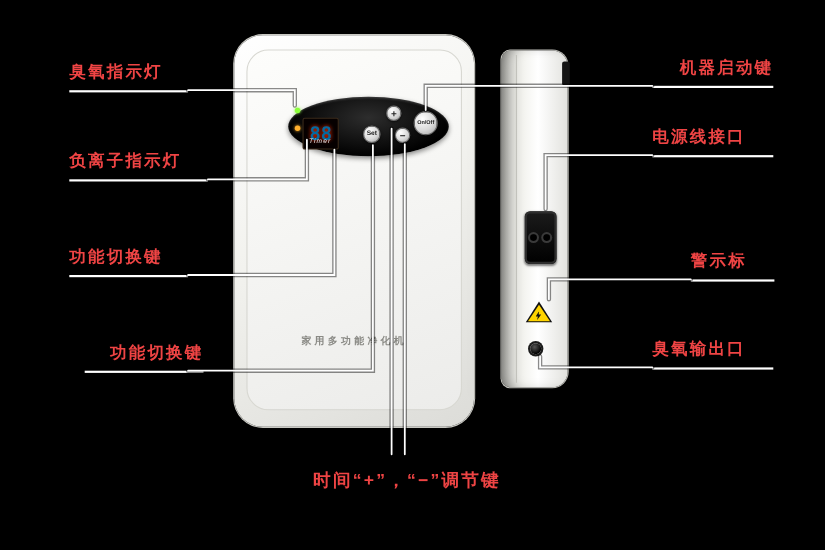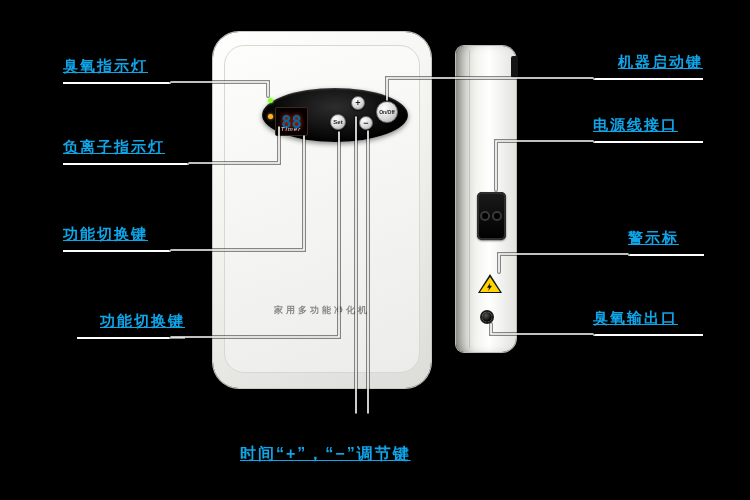--- a/index.html
+++ b/index.html
@@ -1,30 +1,30 @@
 <!DOCTYPE html>
 <html><head>
 <meta charset="utf-8">
 <style>
   html,body{margin:0;padding:0;background:#000;}
   .canvas{position:relative;width:750px;height:500px;background:#000;overflow:hidden;
           font-family:"Liberation Sans","DejaVu Sans",sans-serif;}
 
   
-  .callout{position:absolute;color:#0ea5e9;font-size:15px;font-weight:bold;letter-spacing:2px;
-           line-height:20px;padding-bottom:6px;border-bottom:2px solid #fff;text-decoration:underline;}
+  .callout{position:absolute;color:#ef4444;font-size:15px;font-weight:bold;letter-spacing:2px;
+           line-height:20px;padding-bottom:6px;border-bottom:2px solid #fff;}
   .lbl-l1{left:63px;top:56px;width:108px;}
   .lbl-l2{left:63px;top:137px;width:126px;}
   .lbl-l3{left:63px;top:224px;width:108px;}
   .lbl-l4{left:77px;top:311px;width:108px;text-align:right;}
   .lbl-r1{left:593px;top:52px;width:110px;text-align:right;}
   .lbl-r2{left:593px;top:115px;width:110px;}
   .lbl-r3{left:628px;top:228px;width:76px;}
   .lbl-r4{left:593px;top:308px;width:110px;}
-  .lbl-bottom{left:240px;top:444px;width:260px;border-bottom:none;font-size:16px;}
+  .lbl-bottom{left:240px;top:428px;width:260px;text-align:center;border-bottom:none;font-size:16px;}
 
   
   .device-front{position:absolute;left:213px;top:32px;width:218px;height:356px;border-radius:26px;
       background:linear-gradient(150deg,#ffffff 0%,#f2f2ee 45%,#dcdcd8 100%);
       box-shadow:0 0 0 1px #c9c9c3, 0 14px 30px rgba(0,0,0,.55);}
   .front-seam{position:absolute;left:11px;top:13px;right:11px;bottom:15px;border-radius:20px;
       border:1px solid #d8d8d2;background:linear-gradient(160deg,#fdfdfb,#ececea);}
   .panel-oval{position:absolute;left:49px;top:56px;width:146px;height:54px;border-radius:50%;
       background:radial-gradient(ellipse at 50% 35%,#2d2d2d,#000 72%);
       box-shadow:0 2px 5px rgba(0,0,0,.45), inset 0 1px 2px rgba(255,255,255,.18);}

